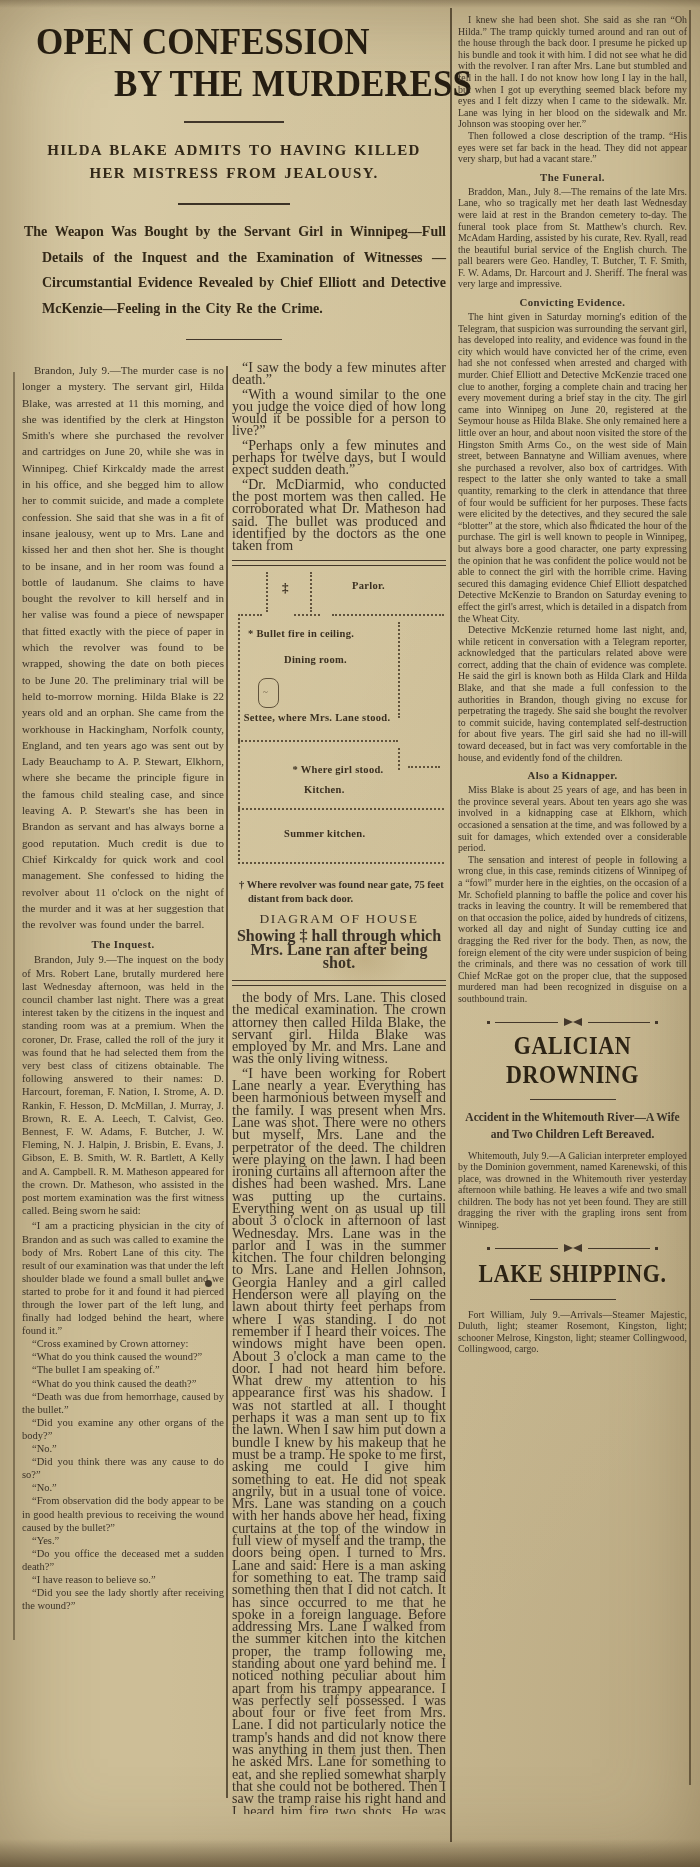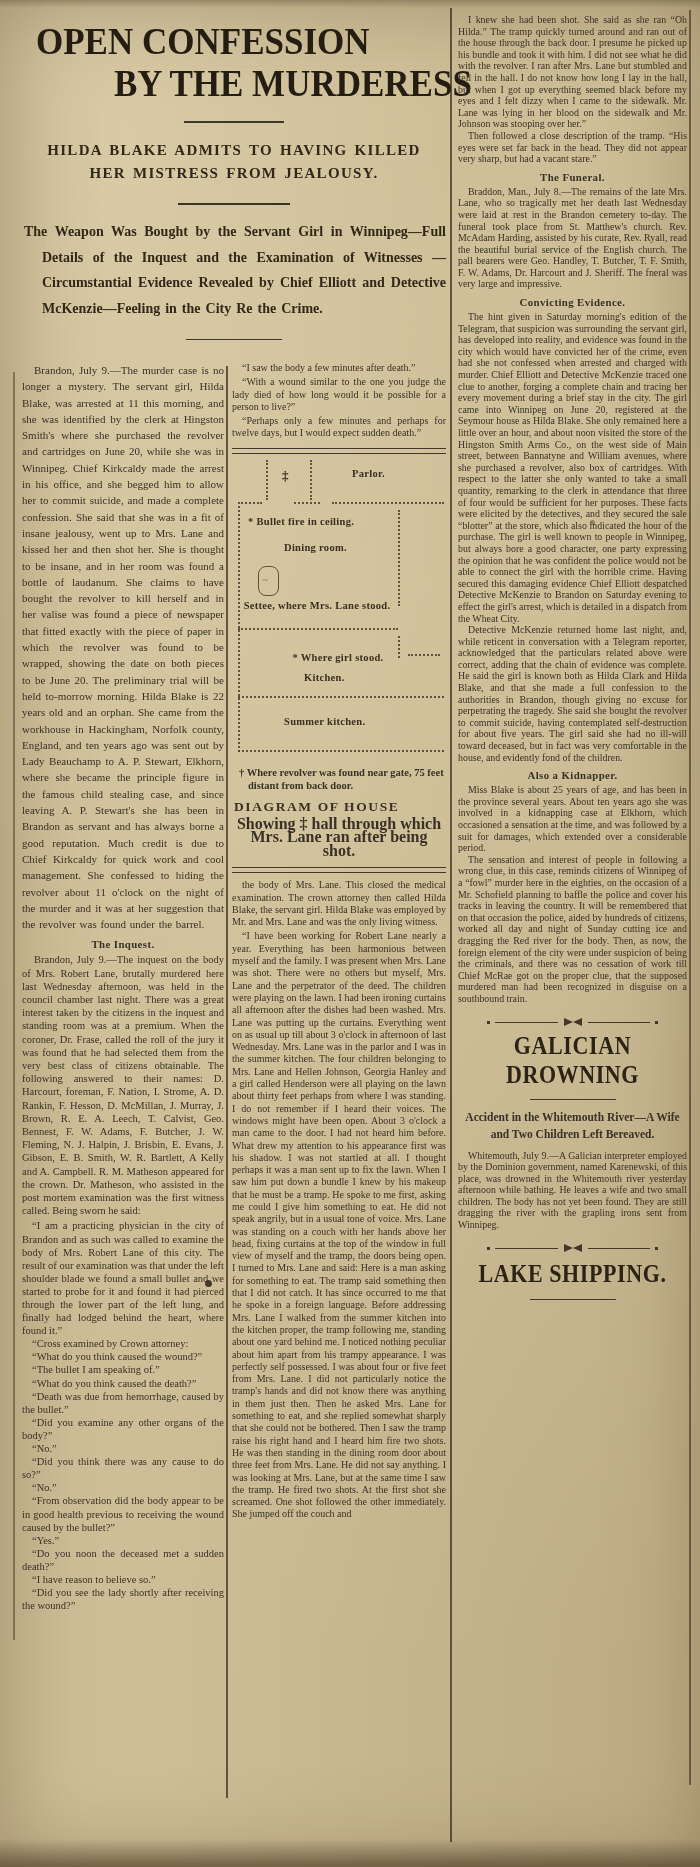--- a/index.html
+++ b/index.html
@@ -42,37 +42,37 @@
   
   .col{position:absolute;overflow:hidden;}
   .col-a{left:22px;top:362px;width:202px;height:1452px;}
   .col-b{left:232px;top:362px;width:214px;height:1452px;}
   .col-c{left:458px;top:14px;width:229px;height:1816px;}
 
   p{margin:0;}
   .story1{font-size:11px;line-height:16.3px;text-align:justify;text-indent:12px;word-spacing:1px;}
   .bp{font-size:10.5px;line-height:13.2px;text-align:justify;text-indent:12px;margin-bottom:2px;}
   .qa{font-size:10.5px;line-height:13.1px;text-align:justify;text-indent:10px;}
-  .col-b .bp{font-size:10px;line-height:12.3px;text-indent:10px;}
+  .col-b .bp{font-size:14px;line-height:12.3px;text-indent:10px;}
   .rp{font-size:9.9px;line-height:11.6px;text-align:justify;text-indent:10px;}
   .xhead{font-size:10.8px;font-weight:bold;text-align:center;letter-spacing:.4px;margin:6px 0 3px;}
 
   
   .diagram{position:relative;margin:8px 0 6px;}
   .dblrule{height:4px;border-top:1.4px solid #43372a;border-bottom:1.4px solid #43372a;}
   .plan{position:relative;height:300px;}
   .dv{position:absolute;border-left:2px dotted #4c3f2c;opacity:.85;}
   .dh{position:absolute;border-top:2px dotted #4c3f2c;opacity:.85;}
   .plab{position:absolute;font-size:10.5px;font-weight:bold;color:#3a2f20;letter-spacing:.3px;line-height:12.5px;}
   .settee{position:absolute;left:26px;top:112px;width:19px;height:28px;
     border:1.6px solid #4c3f2c;border-radius:8px;opacity:.85;}
   .settee::after{content:"~";position:absolute;left:4px;top:8px;font-size:9px;color:#4c3f2c;}
   .capwrap{padding:12px 2px 10px;}
   .cap1{font-size:10.5px;font-weight:bold;line-height:13.5px;padding-left:14px;text-indent:-9px;}
-  .cap2{font-size:13.5px;font-weight:bold;letter-spacing:1.6px;margin:6px 0 2px;}
+  .cap2{font-size:13.5px;font-weight:normal;text-align:center;letter-spacing:1.6px;margin:6px 0 2px;}
   .cap3{font-size:16px;font-weight:bold;text-align:center;line-height:13.5px;}
 
   
   .story-head{font-size:22px;font-weight:bold;text-align:center;letter-spacing:.6px;
     margin:8px 0 0;color:#2c2314;transform:scaleY(1.12);}
   .rule-u{width:86px;border-top:1.8px solid #41362a;margin:12px auto 9px;}
   .subdeck{font-size:11.5px;font-weight:bold;text-align:center;line-height:17px;margin:2px 4px 7px;}
   .orn{display:flex;align-items:center;margin:13px 24px 7px;height:9px;}
   .orn-line{flex:1;border-top:1.4px solid #43372a;}
   .orn-dot{width:3px;height:3px;background:#43372a;margin:0 5px;}
@@ -124,29 +124,30 @@
     <p class="qa">“What do you think caused the wound?”</p>
     <p class="qa">“The bullet I am speaking of.”</p>
     <p class="qa">“What do you think caused the death?”</p>
     <p class="qa">“Death was due from hemorrhage, caused by the bullet.”</p>
     <p class="qa">“Did you examine any other organs of the body?”</p>
     <p class="qa">“No.”</p>
     <p class="qa">“Did you think there was any cause to do so?”</p>
     <p class="qa">“No.”</p>
     <p class="qa">“From observation did the body appear to be in good health previous to receiving the wound caused by the bullet?”</p>
     <p class="qa">“Yes.”</p>
-    <p class="qa">“Do you noon the deceased met a sudden death?”</p>
+    <p class="qa">“Do you office the deceased met a sudden death?”</p>
     <p class="qa">“I have reason to believe so.”</p>
     <p class="qa">“Did you see the lady shortly after receiving the wound?”</p>
   </section>
 
   <section class="col col-b">
     <p class="bp">“I saw the body a few minutes after death.”</p>
-    <p class="bp">“With a wound similar to the one you judge the lady died of how long would it be possible for a person to live?”</p>
+    <p class="bp">“With a wound similar to the one you judge the voice died of how long would it be possible for a person to live?”</p>
     <p class="bp">“Perhaps only a few minutes and perhaps for twelve days, but I would expect sudden death.”</p>
+    <p class="bp">“Dr. McDiarmid, who conducted the post mortem was then called. He corroborated what Dr. Matheson had said. The bullet was produced and identified by the doctors as the one taken from</p>
 
     <figure class="diagram" style="margin:8px 0 6px;">
       <div class="dblrule"></div>
       <div class="plan">
         <span class="dv" style="left:34px;top:6px;height:40px;"></span>
         <span class="dv" style="left:78px;top:6px;height:40px;"></span>
         <span class="plab" style="left:50px;top:16px;font-size:13px;">‡</span>
         <span class="plab" style="left:120px;top:14px;">Parlor.</span>
         <span class="dh" style="left:6px;top:48px;width:24px;"></span>
         <span class="dh" style="left:62px;top:48px;width:26px;"></span>
@@ -206,15 +207,16 @@
     <div class="orn">
       <span class="orn-dot"></span>
         <span class="orn-line"></span>
         <span class="orn-tri-r"></span>
         <span class="orn-tri-l"></span>
         <span class="orn-line"></span>
         <span class="orn-dot"></span>
     </div>
     <h2 class="story-head">LAKE SHIPPING.</h2>
     <div class="rule-u"></div>
+    <p class="rp">Fort William, July 9.—Arrivals—Steamer Majestic, Duluth, light; steamer Rosemont, Kingston, light; schooner Melrose, Kingston, light; steamer Collingwood, Collingwood, cargo.</p>
   </section>
 
 </div>
 
 </body></html>

